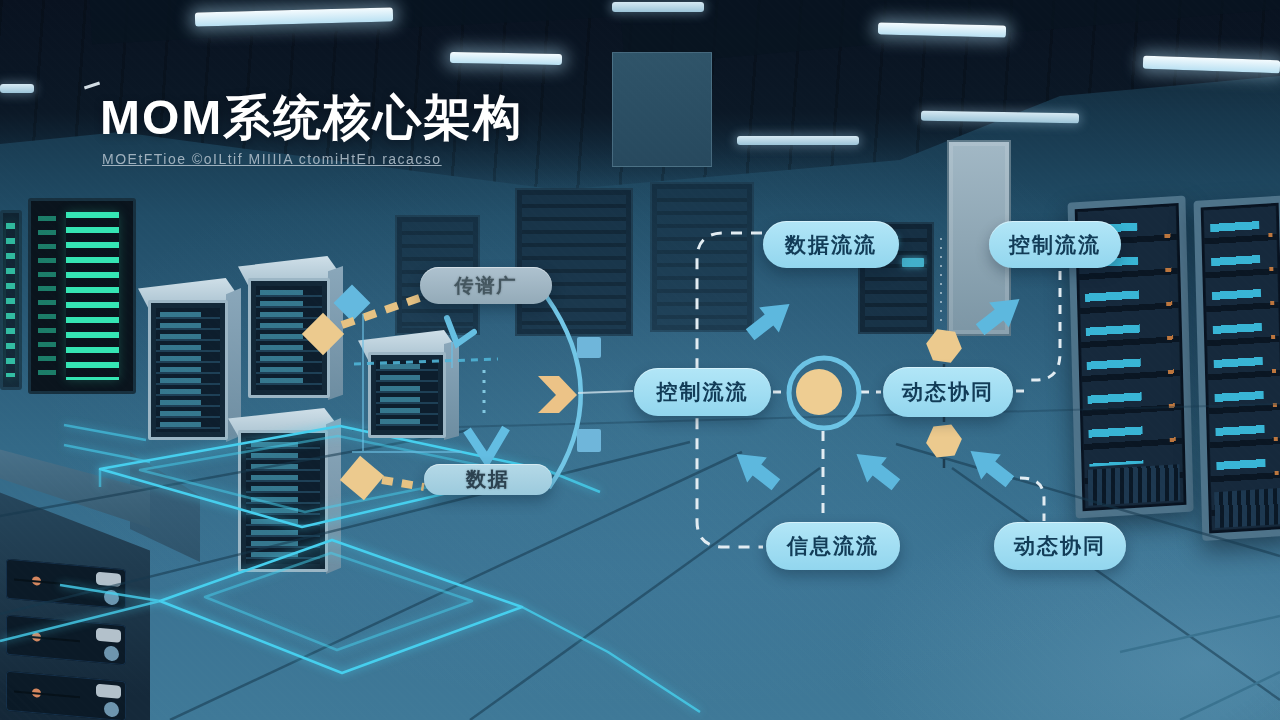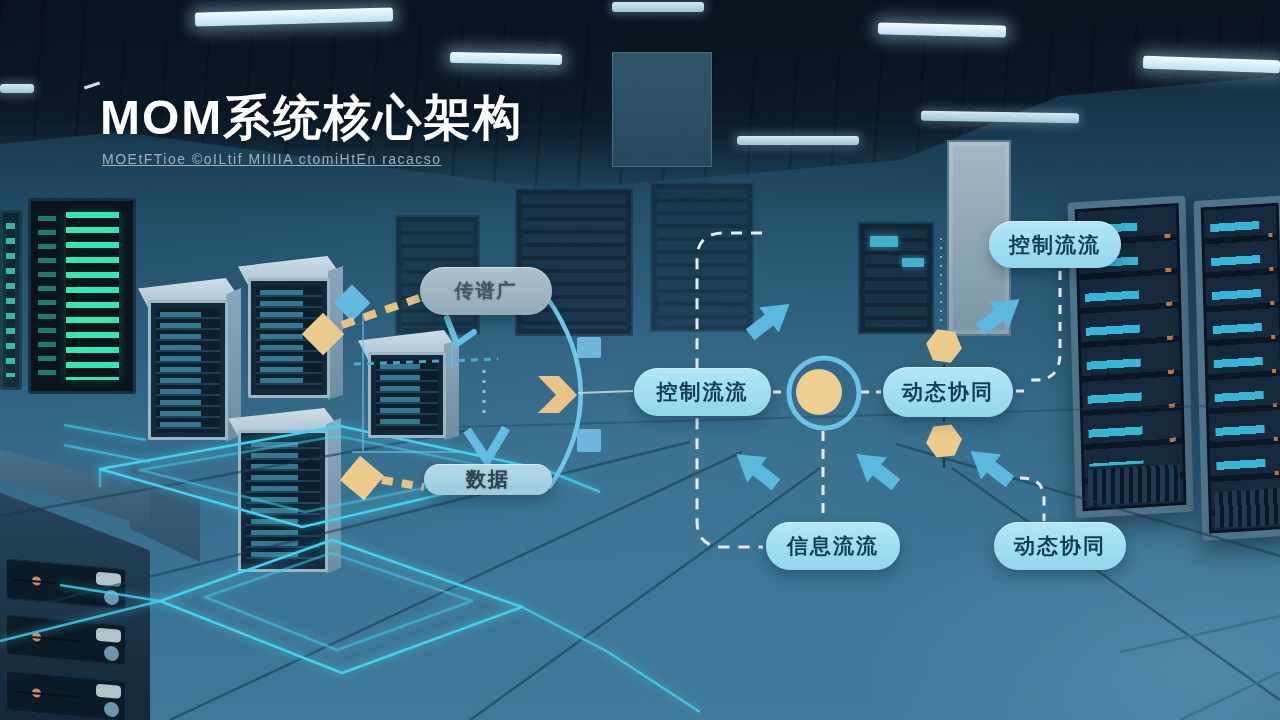--- a/index.html
+++ b/index.html
@@ -283,22 +283,23 @@
     <use href="#hex" transform="translate(944,346) rotate(8)" fill="#ecca8e"></use>
     <use href="#hex" transform="translate(944,441) rotate(-6)" fill="#ecca8e"></use>
 
     <use href="#arr" transform="translate(769,320) rotate(-38)" fill="#5db8de"></use>
     <use href="#arr" transform="translate(999,315) rotate(-38)" fill="#5db8de"></use>
     <use href="#arr" transform="translate(757,470) scale(-1,1) rotate(-38)" fill="#5db8de"></use>
     <use href="#arr" transform="translate(877,470) scale(-1,1) rotate(-38)" fill="#5db8de"></use>
     <use href="#arr" transform="translate(991,467) scale(-1,1) rotate(-38)" fill="#5db8de"></use>
   </svg>
 
-  <div class="pill gray" style="left:420px;top:267px;width:132px;height:48px;font-size:19px;">传谱广</div>
+  <div class="pill gray" style="left:420px;top:267px;width:132px;height:37px;font-size:19px;">传谱广</div>
   <div class="pill soft" style="left:424px;top:464px;width:128px;height:31px;font-size:20px;">数据</div>
+  <div class="pill" style="left:763px;top:221px;width:136px;height:47px;">数据流流</div>
   <div class="pill" style="left:989px;top:221px;width:132px;height:47px;">控制流流</div>
   <div class="pill" style="left:634px;top:368px;width:137px;height:48px;">控制流流</div>
   <div class="pill" style="left:883px;top:367px;width:130px;height:50px;">动态协同</div>
   <div class="pill" style="left:766px;top:522px;width:134px;height:48px;">信息流流</div>
   <div class="pill" style="left:994px;top:522px;width:132px;height:48px;">动态协同</div>
 
   <div class="corner-tick"></div>
   <div class="title">MOM系统核心架构</div>
   <div class="subtitle">MOEtFTioe ©oILtif MIIIIA ctomiHtEn racacso</div>
 

